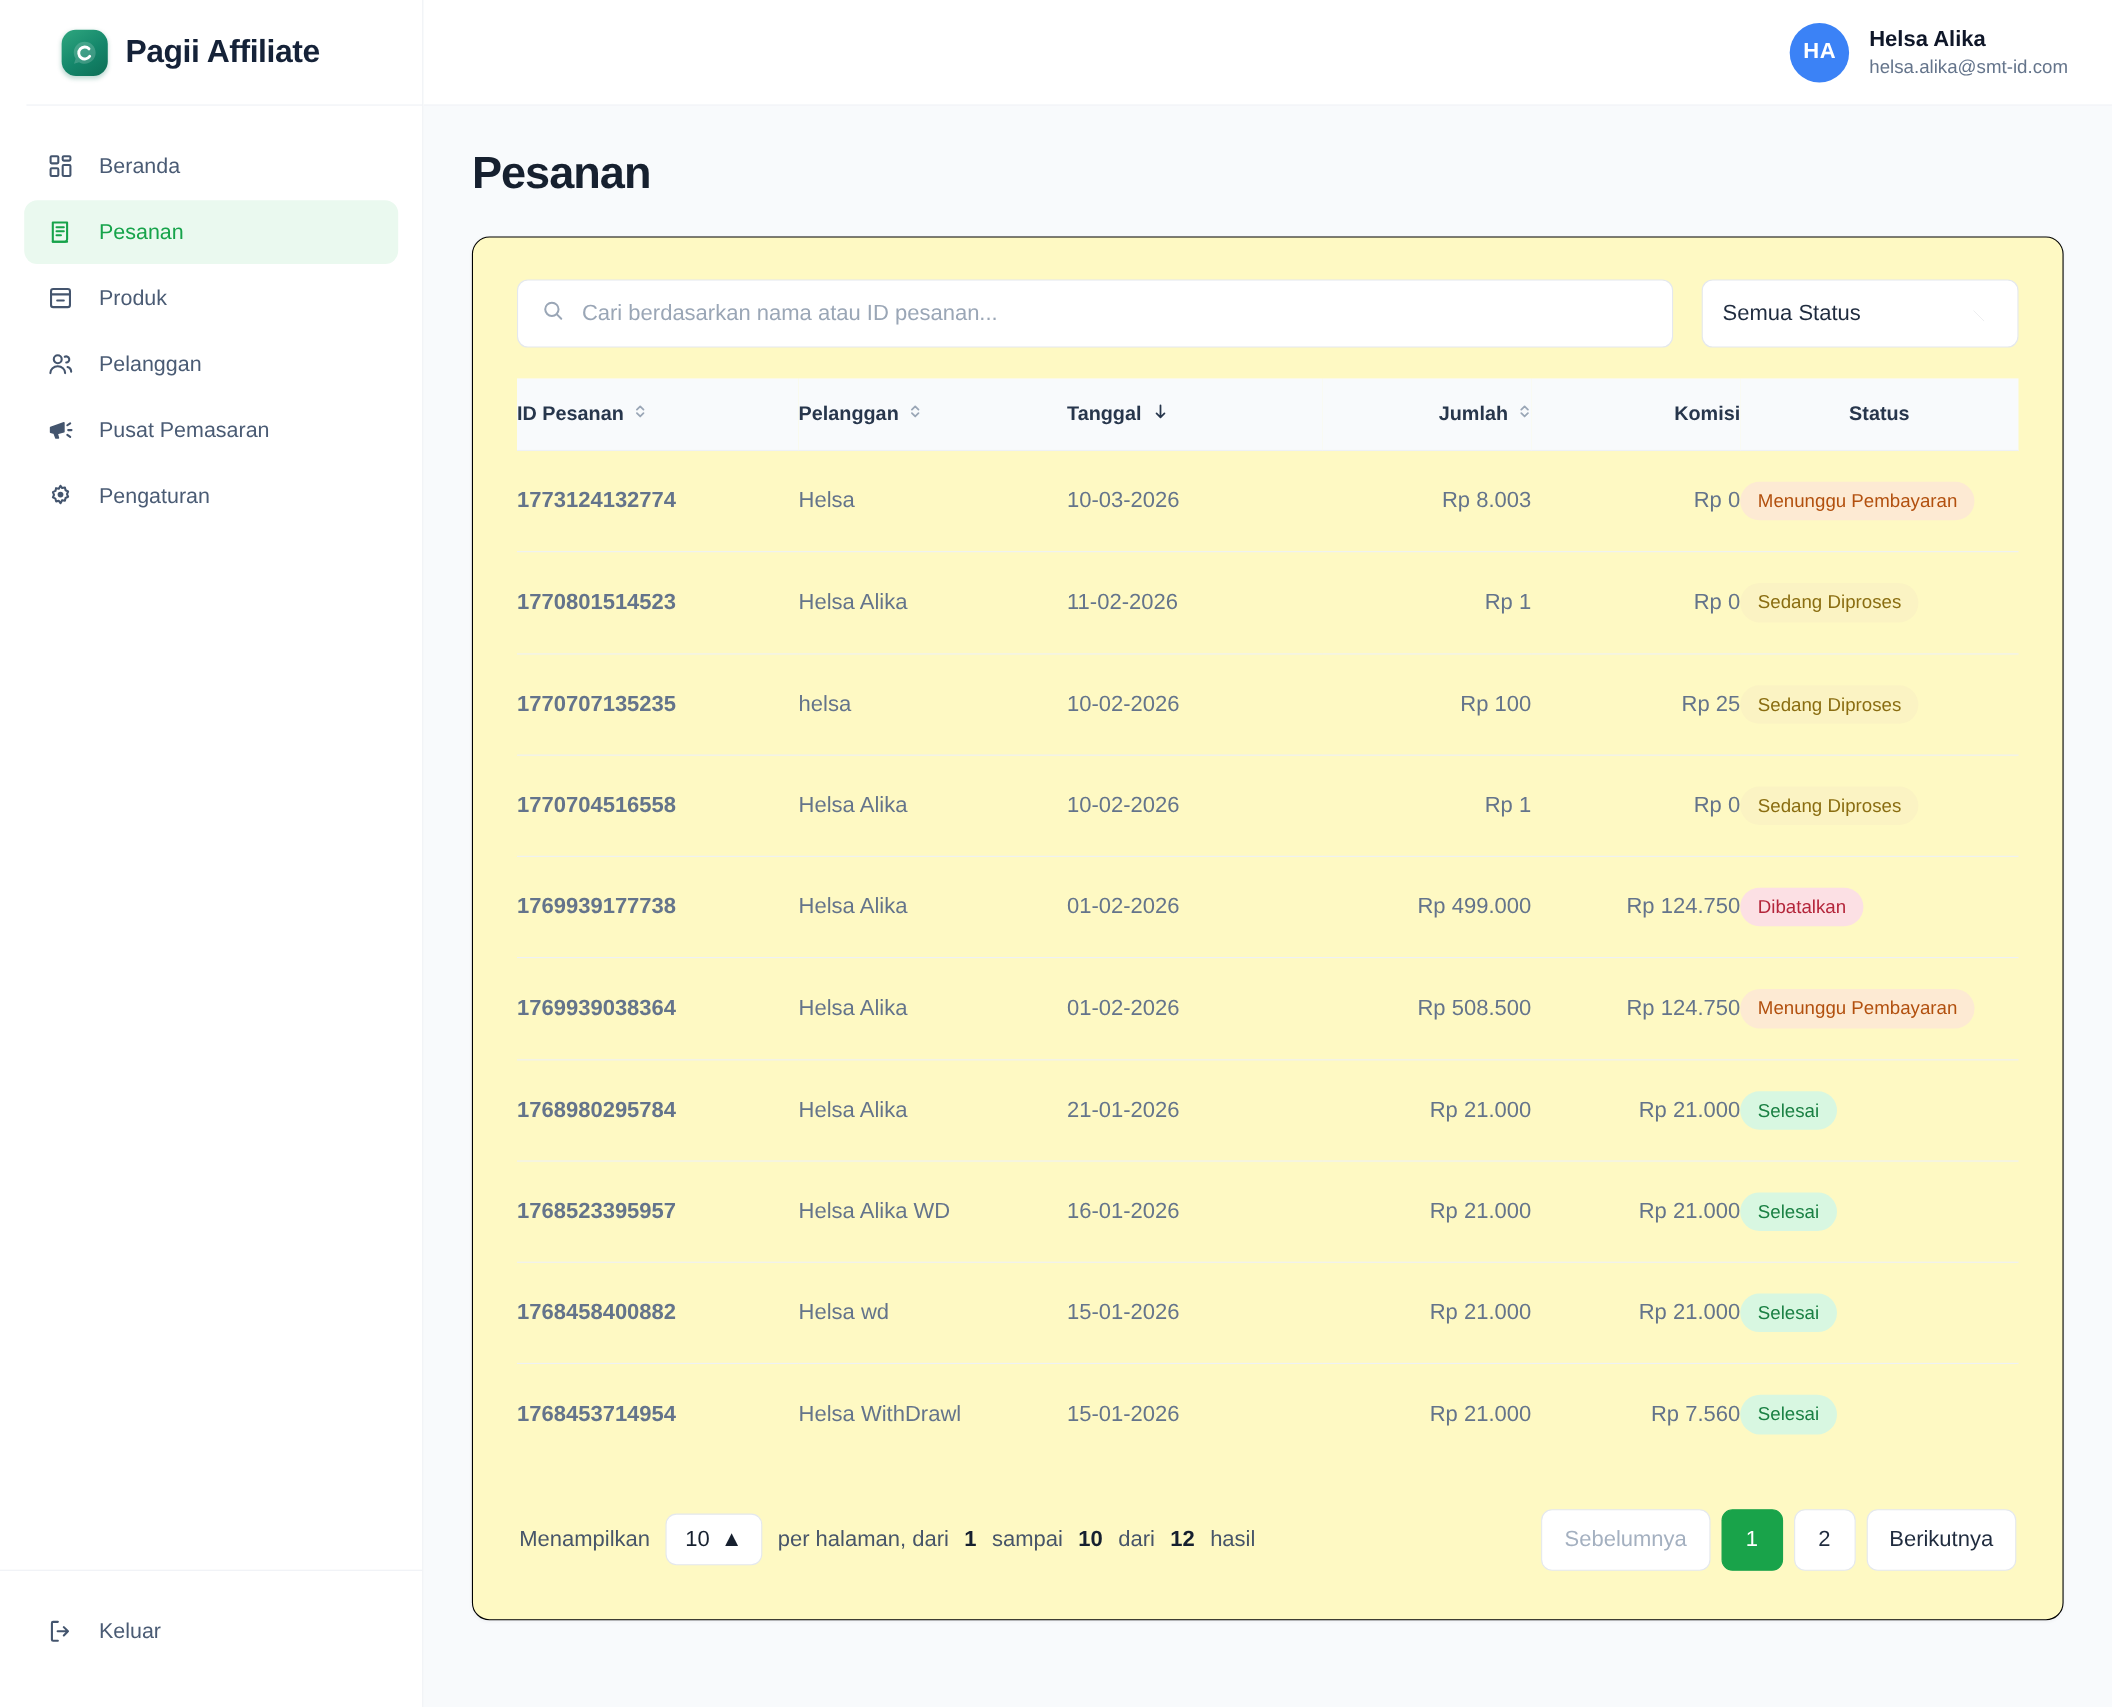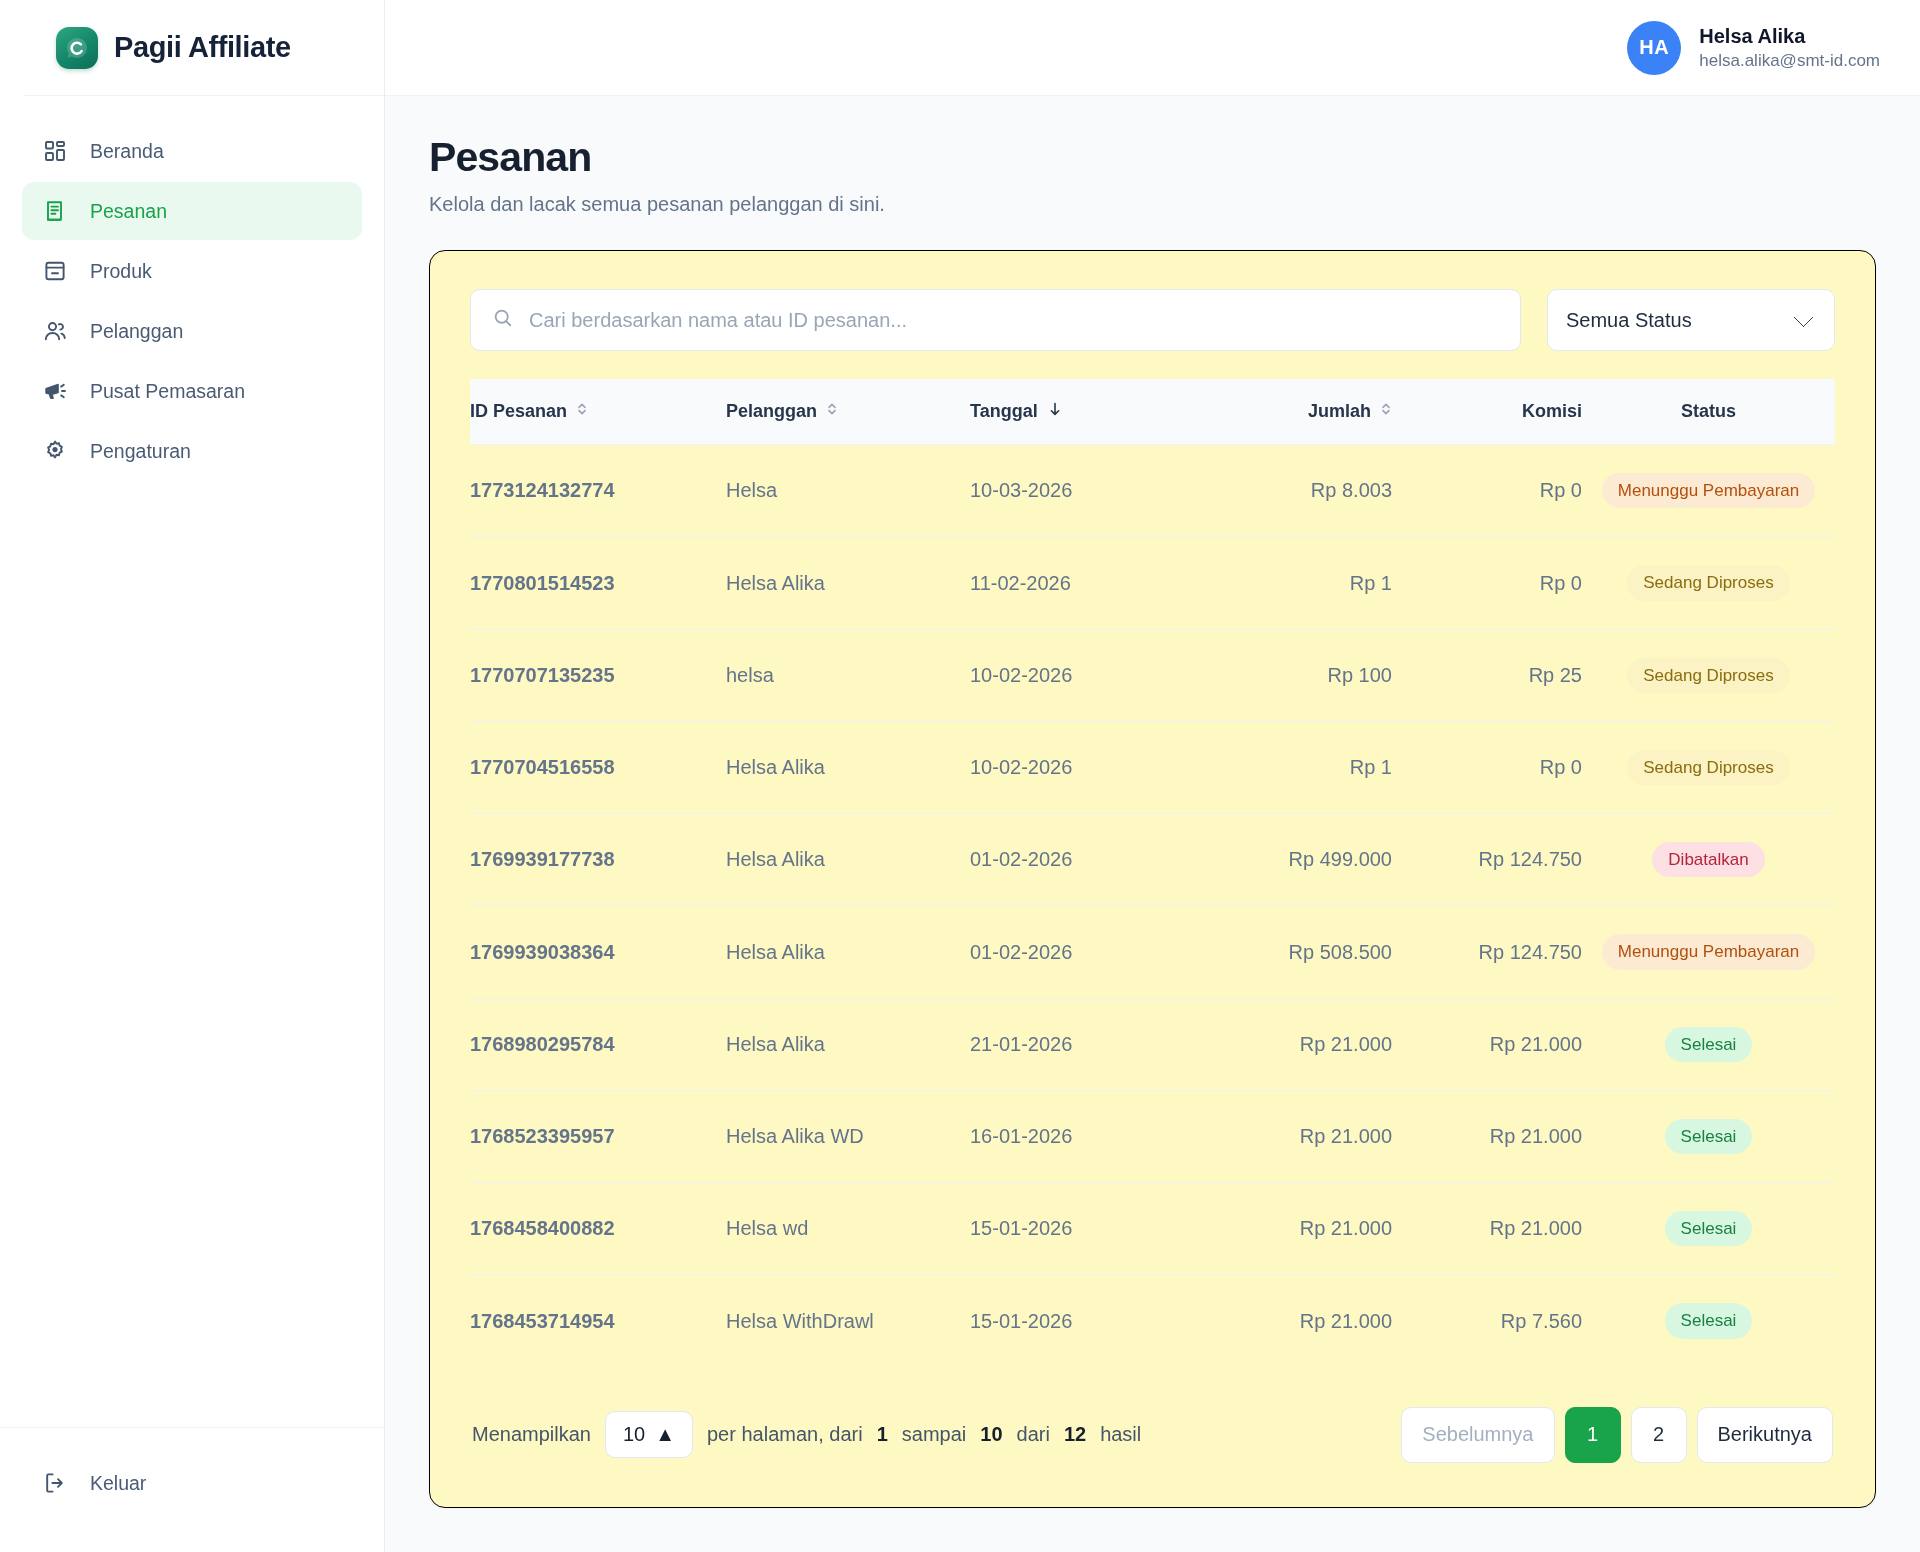--- a/index.html
+++ b/index.html
@@ -239,21 +239,21 @@
     padding: 28px 0;
     border-top: 1px solid #eef1f5;
     color: #64748b;
     white-space: nowrap;
   }
   td.c-id   { text-align: left; padding-left: 34px; color: #0f1729; font-weight: 700; }
   td.c-cust { text-align: left; }
   td.c-date { text-align: left; }
   td.c-amt  { text-align: right; }
   td.c-comm { text-align: right; }
-  td.c-stat { text-align: center; }
+  td.c-stat { }
 
   .badge {
     display: inline-block;
     font-size: 17px;
     padding: 7px 16px;
     border-radius: 999px;
     font-weight: 400;
     line-height: 1.25;
     white-space: nowrap;
   }
@@ -425,21 +425,20 @@
         <span class="user-meta">
           <span class="user-name">Helsa Alika</span>
           <span class="user-mail">helsa.alika@smt-id.com</span>
         </span>
       </div>
     </header>
 
     <div class="content">
 
       <h1 class="page-title">Pesanan</h1>
-      <p class="page-sub">Kelola dan lacak semua pesanan pelanggan di sini.</p>
 
       <div class="card">
 
         <div class="filters">
           <div class="search-wrap">
             <span class="s-ico">
               <svg width="22" height="22" viewBox="0 0 24 24" fill="none" stroke="#9aa6b6" stroke-width="2" stroke-linecap="round">
                 <circle cx="10.6" cy="10.6" r="6.6"></circle>
                   <path d="M15.6 15.6l4.3 4.3"></path>
               </svg>

